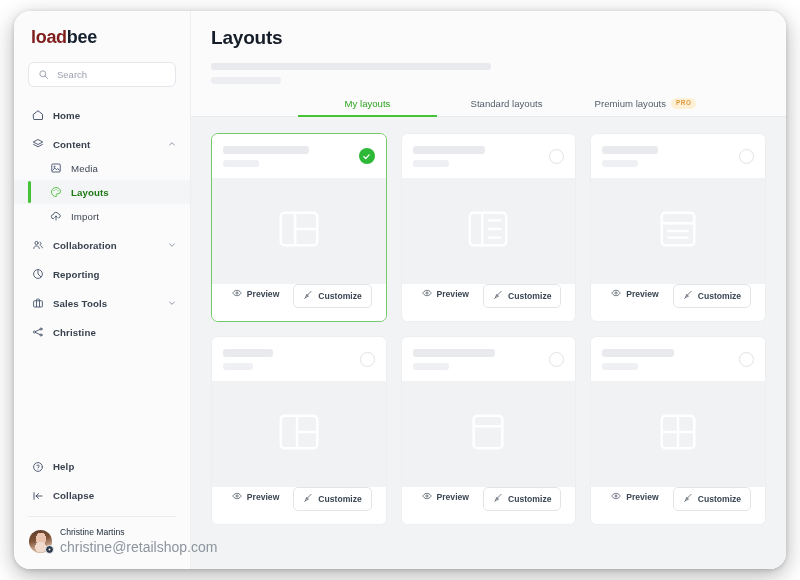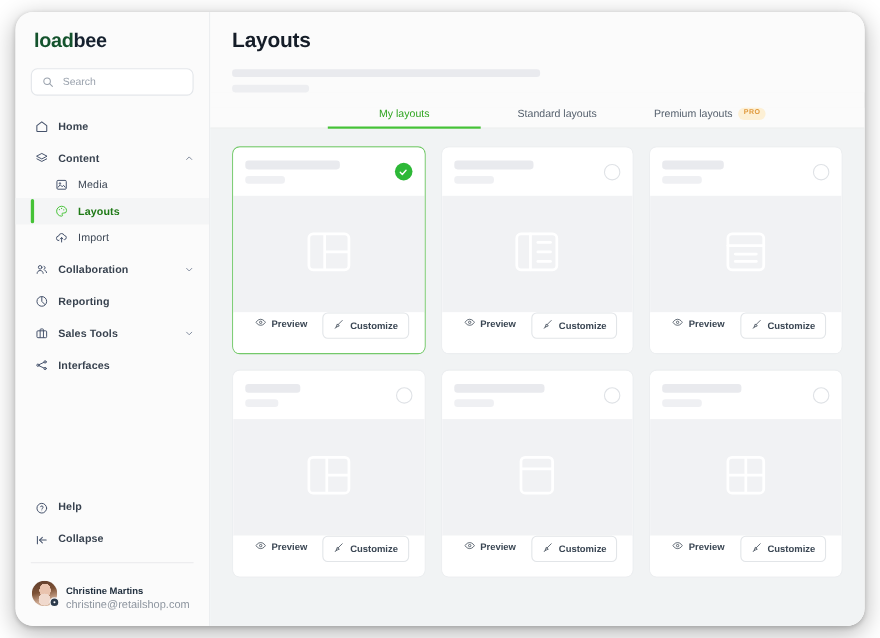--- a/index.html
+++ b/index.html
@@ -29,21 +29,21 @@
     flex-direction: column;
     flex: 0 0 177px;
     position: relative;
   }
   .logo {
     padding: 16px 0 10px 17px;
     font-size: 18px;
     font-weight: 700;
     letter-spacing: -0.3px;
   }
-  .logo .load { color: #14532d; }
+  .logo .load { color: #7f1d1d; }
   .logo .bee  { color: #15202e; }
 
   .search-wrap { padding: 4px 14px 10px 14px; }
   .search-box {
     display: flex; align-items: center; gap: 7px;
     height: 25px;
     border: 1px solid #e3e6ea;
     border-radius: 6px;
     background: #ffffff;
     padding: 0 8px;
@@ -95,22 +95,22 @@
       radial-gradient(ellipse at 52% 38%, #e9c3ae 0 30%, rgba(233,195,174,0) 31%),
       linear-gradient(165deg, #5b3a2a 0%, #7d5236 42%, #c9a48c 72%, #e6cdb8 100%);
       overflow: hidden;
   }
   .avatar .badge {
     position: absolute; right: -2px; bottom: -1px;
     width: 9px; height: 9px; border-radius: 50%;
     background: #2c3a4b; border: 1.4px solid #fbfbfb;
     display: flex; align-items: center; justify-content: center;
   }
-  .user-name { font-size: 8.6px; font-weight: 700; color: #22303f; line-height: 1.35; margin-top: 10px; }
-  .user-mail { font-size: 10px; color: #8d959f; line-height: 1.35; }
+  .user-name { font-size: 8.6px; font-weight: 400; color: #22303f; line-height: 1.35; }
+  .user-mail { font-size: 14px; color: #8d959f; line-height: 1.35; }
 
   
   .main { flex: 1; display: flex; flex-direction: column; background: #fbfbfb; min-width: 0; }
   .page-head { padding: 16px 20px 0 20px; background: #fbfbfb; }
   .page-title { font-size: 19px; font-weight: 700; color: #151d28; letter-spacing: -0.2px; }
   .sk { background: #e9eaee; border-radius: 3px; }
   .sk-line1 { width: 280px; height: 7px; margin-top: 14px; }
   .sk-line2 { width: 70px; height: 7px; margin-top: 7px; background:#edeef1; }
 
   .tabs {
@@ -332,21 +332,21 @@
       <div class="nav-item">
         <span class="ic">
           <svg width="12" height="12" viewBox="0 0 24 24" fill="none" stroke="#45526b" stroke-width="1.8" stroke-linecap="round">
               <circle cx="5" cy="12" r="2.1"></circle>
               <circle cx="18" cy="6" r="2.1"></circle>
               <circle cx="18" cy="18" r="2.1"></circle>
               <line x1="7" y1="11" x2="16" y2="6.8"></line>
               <line x1="7" y1="13" x2="16" y2="17.2"></line>
             </svg>
         </span>
-        <span class="lbl">Interfaces</span>
+        <span class="lbl">Christine</span>
       </div>
     </nav>
 
     <div class="sidebar-bottom">
       <div class="nav-item">
         <span class="ic">
           <svg width="12" height="12" viewBox="0 0 24 24" fill="none" stroke="#45526b" stroke-width="1.8" stroke-linecap="round">
               <circle cx="12" cy="12" r="8.8"></circle>
               <path d="M9.6 9.4a2.5 2.5 0 0 1 4.8.8c0 1.7-2.4 2-2.4 3.5"></path>
               <circle cx="12" cy="16.8" r="0.8" fill="#45526b" stroke="none"></circle>

